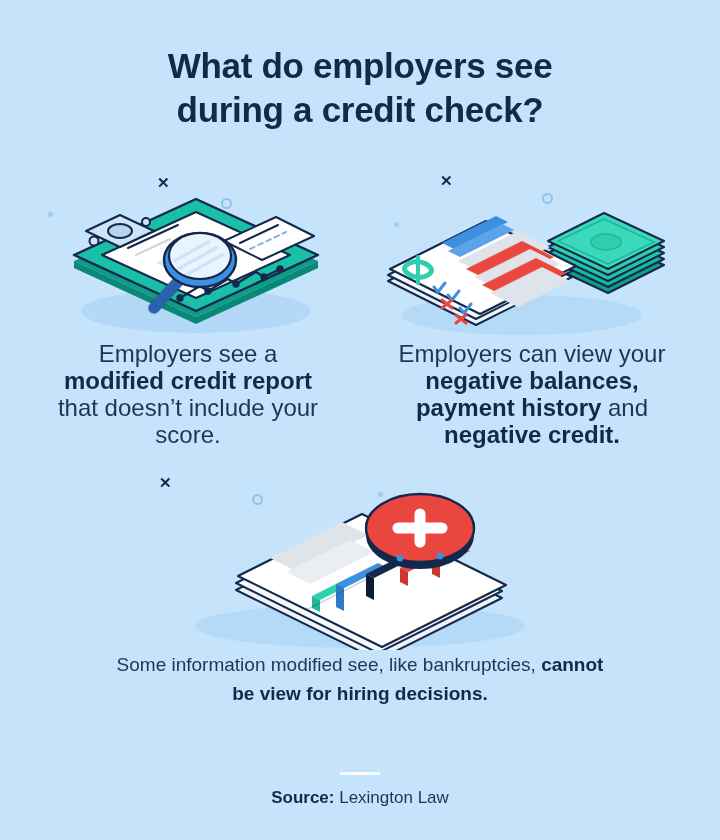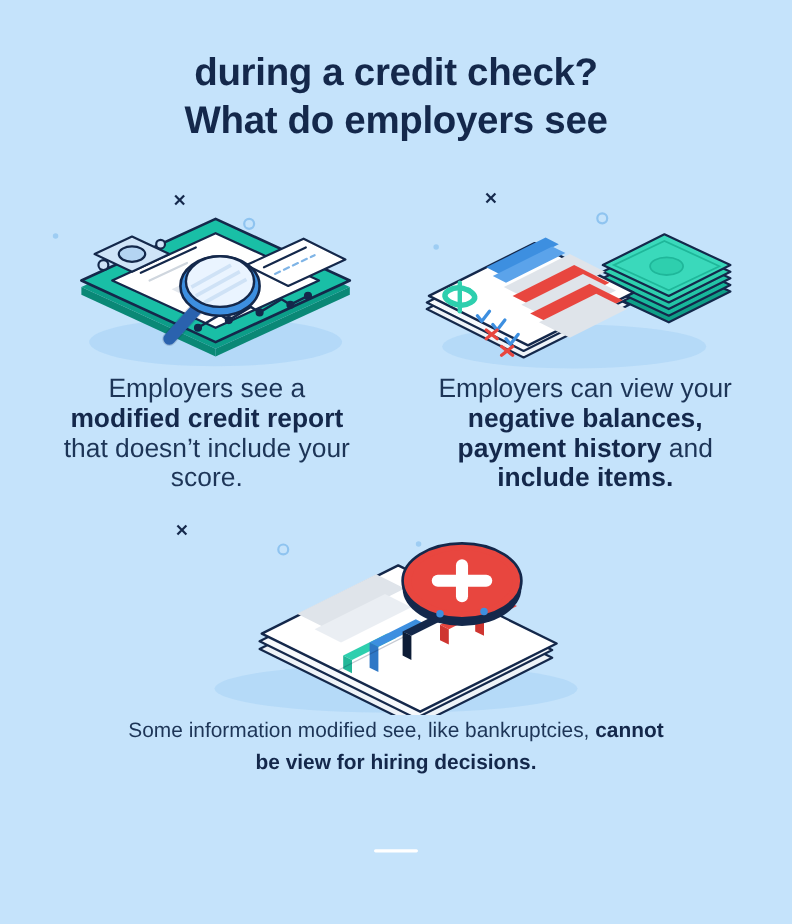--- a/index.html
+++ b/index.html
@@ -111,22 +111,22 @@
   .source b { font-weight: bold; color: #14284b; }
 
   svg { display: block; }
 </style>
 </head>
 <body>
 
 <div class="infographic">
 
   <div class="title">
+    <span class="title-line">What do employers see</span>
     <span class="title-line">during a credit check?</span>
-    <span class="title-line">What do employers see</span>
   </div>
 
   <div class="panel panel-left">
     <div class="art">
 
       <span class="mark-x" style="left:129px; top:10px;">✕</span>
       <span class="mark-circle" style="left:193px; top:33px;"></span>
       <span class="mark-dot" style="left:20px;  top:47px;"></span>
 
       <svg width="320" height="175" viewBox="0 0 320 175">
@@ -258,21 +258,21 @@
           <path d="M88 143 l4 5 l7 -9" fill="none" stroke="#3d8fe0" stroke-width="3" stroke-linecap="round" stroke-linejoin="round"></path>
           <g stroke="#e8463f" stroke-width="3" stroke-linecap="round">
             <line x1="84" y1="150" x2="94" y2="158"></line>
             <line x1="94" y1="150" x2="84" y2="158"></line>
           </g>
         </g>
       </svg>
     </div>
 
     <div class="caption">
-      <span>Employers can view your </span><b>negative balances, payment history</b><span> and </span><b>include items.</b>
+      <span>Employers can view your </span><b>negative balances, payment history</b><span> and </span><b>negative credit.</b>
     </div>
   </div>
 
   <div class="panel panel-bottom">
     <div class="art art-bottom">
 
       <span class="mark-x" style="left:49px;  top:5px;">✕</span>
       <span class="mark-circle" style="left:142px; top:24px;"></span>
       <span class="mark-dot" style="left:268px; top:22px;"></span>
 
@@ -319,14 +319,18 @@
         </g>
       </svg>
     </div>
 
     <div class="caption caption-bottom">
       <span>Some information modified see, like bankruptcies, </span><b>cannot be view for hiring decisions.</b>
     </div>
   </div>
 
   <div class="source-rule"></div>
+  <div class="source">
+    <b>Source:</b>
+    <span>Lexington Law</span>
+  </div>
 
 </div>
 
 </body></html>

